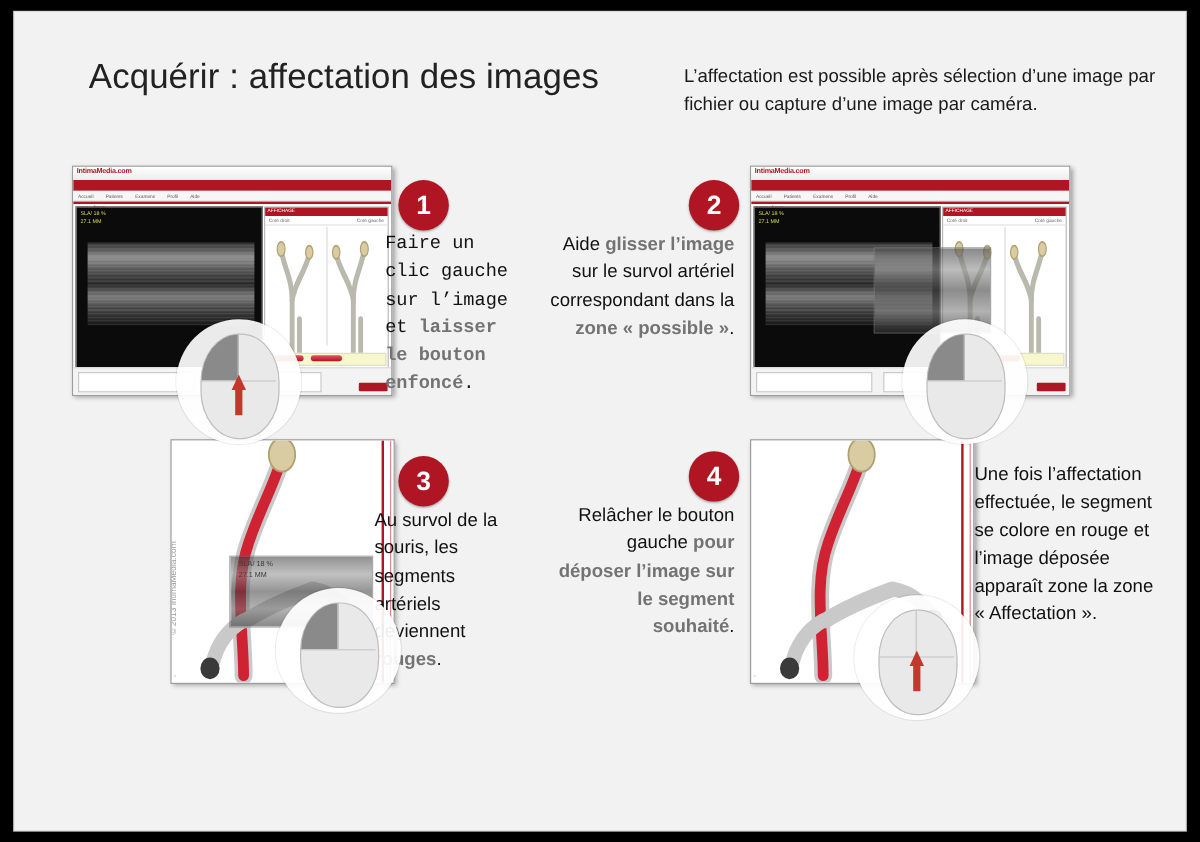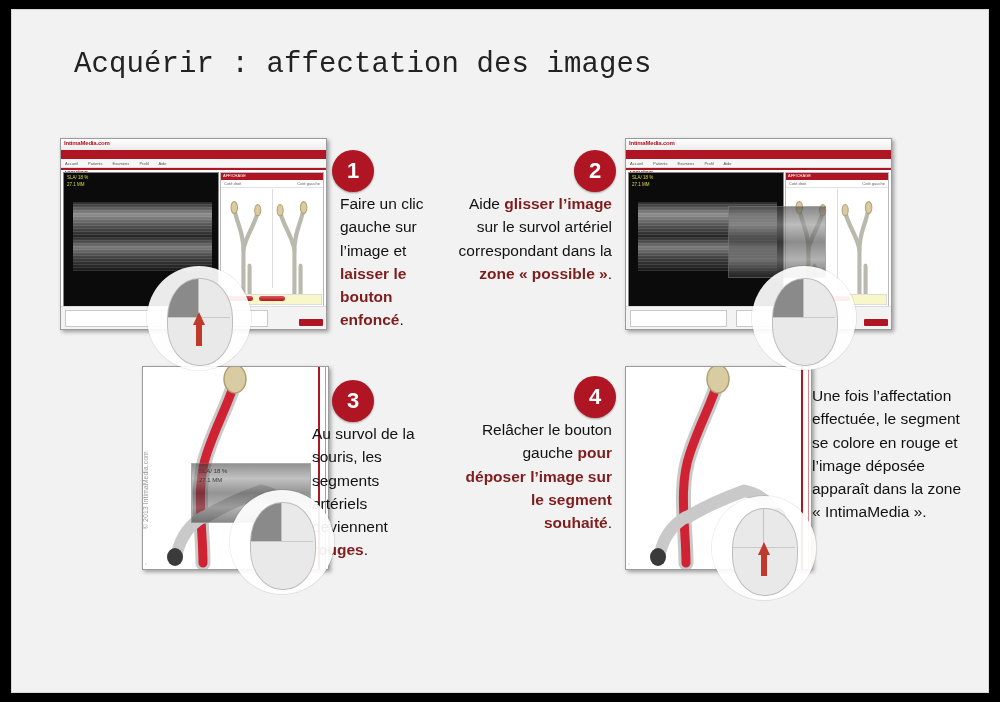--- a/index.html
+++ b/index.html
@@ -24,21 +24,20 @@
   }
   
   .title {
     position: absolute;
     left: 62px;
     top: 38px;
     font-size: 29px;
     color: #222;
     letter-spacing: 0.1px;
     white-space: nowrap;
-    font-family: Liberation Mono, monospace;
   }
   .intro {
     position: absolute;
     left: 558px;
     top: 42px;
     width: 408px;
     font-size: 15.5px;
     line-height: 1.55;
     color: #1a1a1a;
   }
@@ -57,21 +56,21 @@
     justify-content: center;
     z-index: 20;
     box-shadow: 0 1px 2px rgba(0,0,0,.35);
   }
   .caption {
     position: absolute;
     font-size: 15.5px;
     line-height: 1.5;
     color: #111;
   }
-  .caption .hl { color: #7f1d1d; font-weight: bold; }
+  .caption .hl { color: #737373; font-weight: bold; }
   .caption.right { text-align: right; }
   .caption.left { text-align: left; }
 
   
   .shot {
     position: absolute;
     background: #fff;
     border: 1px solid #9c9c9c;
     box-shadow: 2px 2px 4px rgba(0,0,0,.35);
     overflow: hidden;
@@ -237,20 +236,21 @@
     background: linear-gradient(180deg,#4a4a4a,#9a9a9a,#4f4f4f,#8a8a8a,#333);
     opacity: .65;
   }
 </style>
 </head>
 <body>
 
 <div class="slide">
 
   <div class="title">Acquérir : affectation des images</div>
+  <div class="intro">L’affectation est possible après sélection d’une image par fichier ou capture d’une image par caméra.</div>
 
   <div class="shot" style="left:48px; top:128px; width:265px; height:190px;">
     <div class="topbar"></div>
     <div class="brand">IntimaMedia.com</div>
     <div class="menubar"></div>
     <div class="menu-items">
       <span>Accueil</span>
       <span>Patients</span>
       <span>Examens</span>
       <span>Profil</span>
@@ -309,21 +309,21 @@
       <div class="split"></div>
       <div class="hsplit"></div>
       <div class="arrow">
         <div class="head"></div>
           <div class="shaft"></div>
       </div>
     </div>
   </div>
 
   <div class="badge" style="left:320px; top:140px;">1</div>
-  <div class="caption left" style="left:328px; top:182px; width:116px;">
+  <div class="caption left" style="left:309px; top:182px; width:116px;font-family:Liberation Mono, monospace;">
     <span>Faire un clic gauche sur l’image et </span><span class="hl">laisser le bouton enfoncé</span><span>.</span>
   </div>
 
   <div class="badge" style="left:562px; top:140px;">2</div>
   <div class="caption right" style="left:440px; top:182px; width:160px;">
     <span>Aide </span><span class="hl">glisser l’image</span><span> sur le survol artériel correspondant dans la </span><span class="hl">zone « possible »</span><span>.</span>
   </div>
 
   <div class="shot" style="left:613px; top:128px; width:265px; height:190px;">
     <div class="topbar"></div>
@@ -465,15 +465,15 @@
       <div class="body"></div>
       <div class="split"></div>
       <div class="hsplit"></div>
       <div class="arrow">
         <div class="head"></div>
           <div class="shaft"></div>
       </div>
     </div>
   </div>
 
-  <div class="caption left" style="left:800px; top:374px; width:160px;">Une fois l’affectation effectuée, le segment se colore en rouge et l’image déposée apparaît dans la zone « IntimaMedia ».</div>
+  <div class="caption left" style="left:800px; top:374px; width:160px;">Une fois l’affectation effectuée, le segment se colore en rouge et l’image déposée apparaît zone la zone « Affectation ».</div>
 
 </div>
 
 </body></html>

